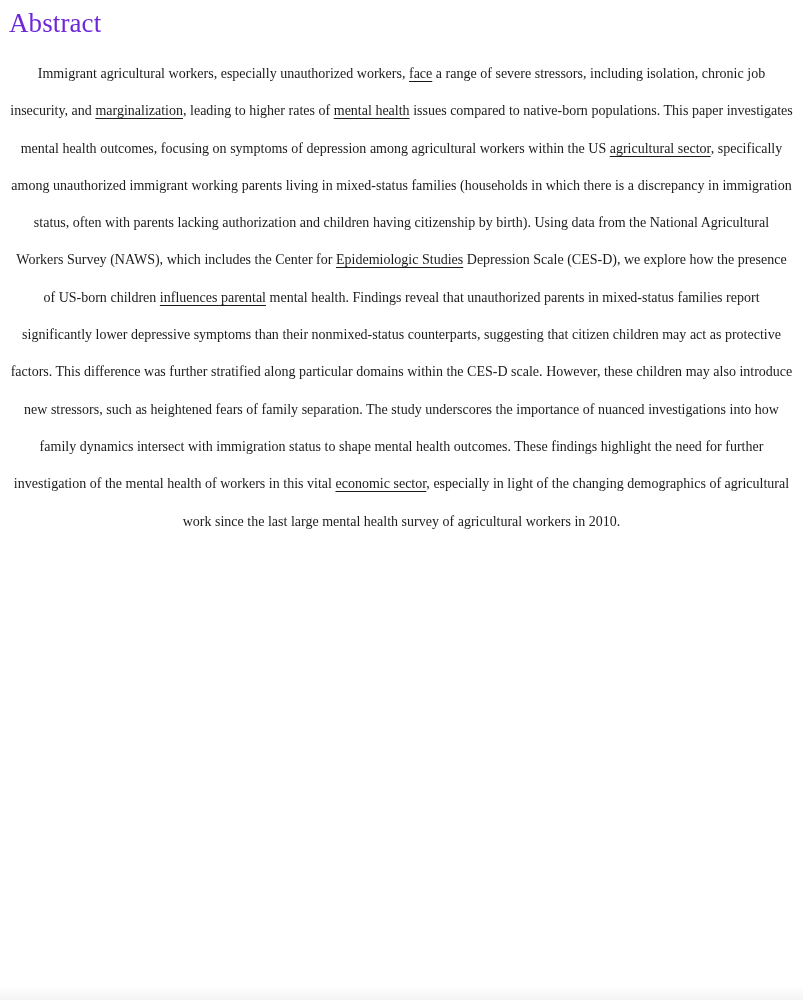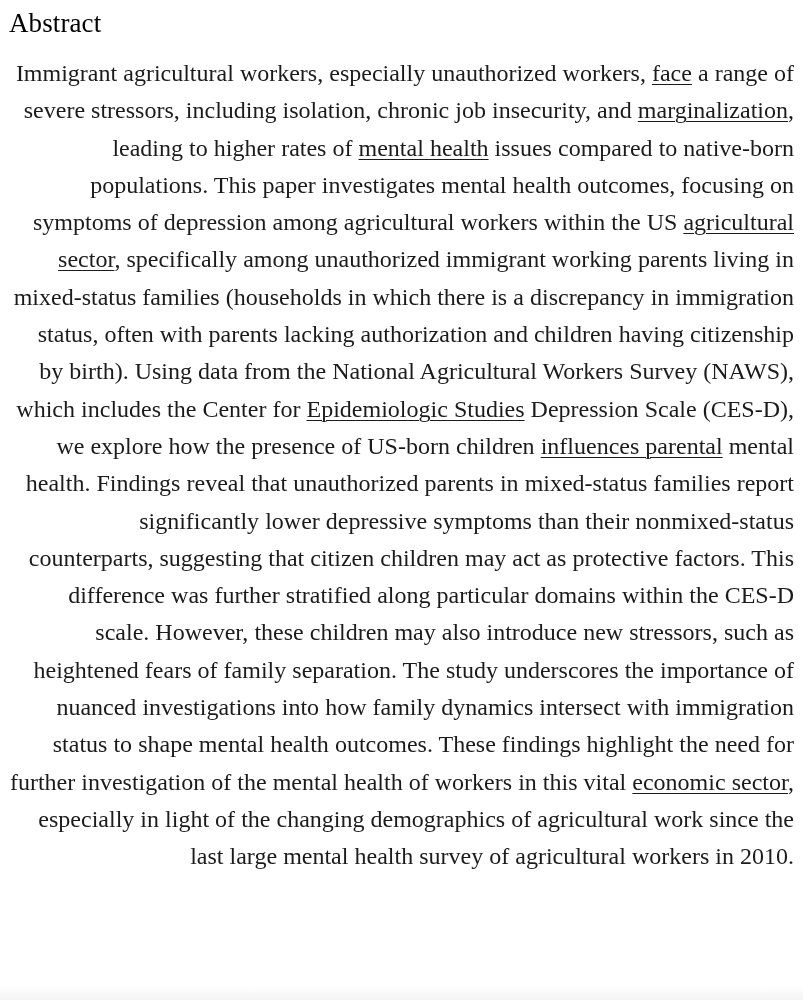--- a/index.html
+++ b/index.html
@@ -25,34 +25,34 @@
     background: #ffffff;
     box-sizing: border-box;
     padding: 0 9px 0 9px;
   }
 
   #abstract-heading {
     font-family: "Liberation Serif", "DejaVu Serif", serif;
     font-size: 27px;
     font-weight: 400;
     line-height: 1.0;
-    color: #000000;
+    color: #6d28d9;
     margin: 0;
     padding-top: 10px;
     letter-spacing: 0.1px;
   }
 
   #abstract-body {
     font-family: "Liberation Serif", "DejaVu Serif", serif;
-    font-size: 24px;
+    font-size: 14px;
     line-height: 37.3px;
     color: #1b1b1b;
     margin: 0;
     padding-top: 18px;
-    text-align: right;
+    text-align: center;
     word-spacing: 0.05px;
     hyphens: none;
   }
 
   a.doc-link,
   span.doc-link {
     color: inherit;
     text-decoration: underline;
     text-decoration-thickness: 1px;
     text-underline-offset: 2.5px;

